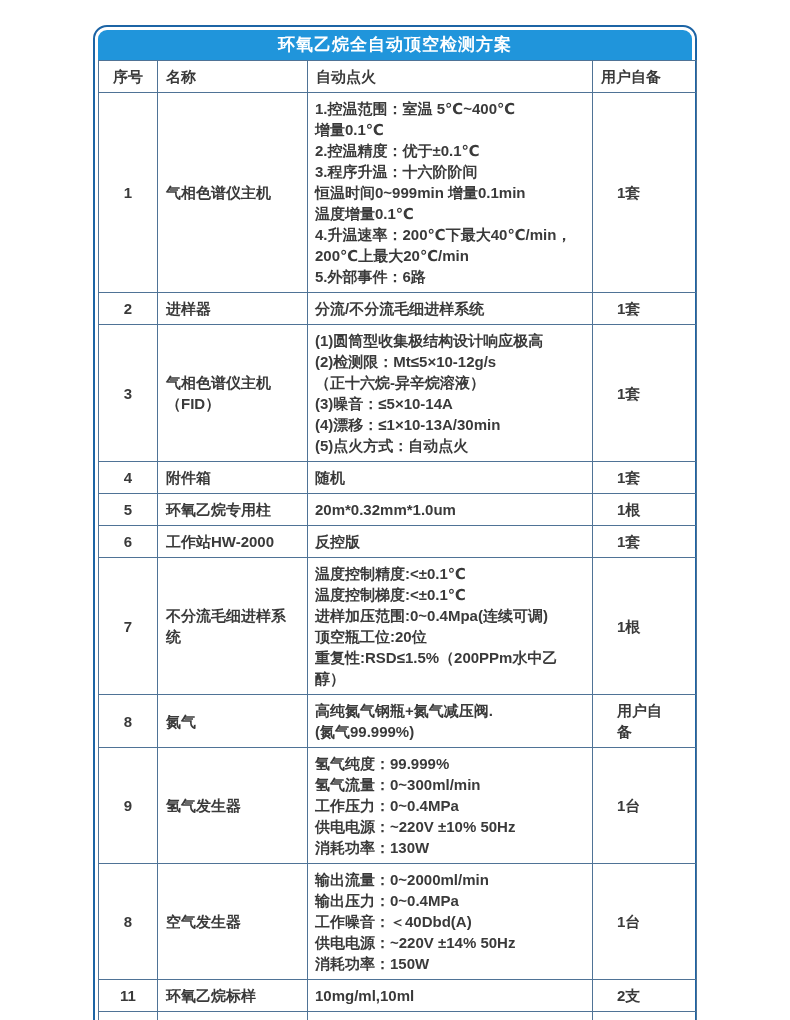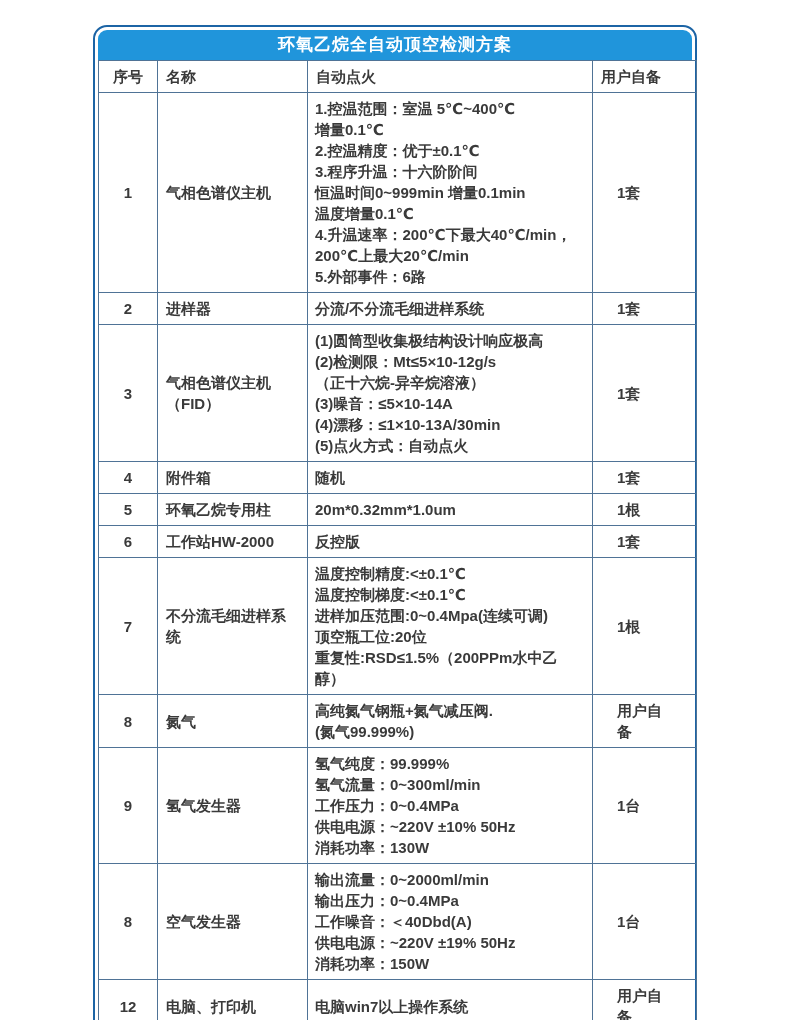--- a/index.html
+++ b/index.html
@@ -174,23 +174,29 @@
 供电电源：~220V ±10% 50Hz
 消耗功率：130W</td>
           <td class="qty-cell">1台</td>
         </tr>
         <tr>
           <td class="no-cell">8</td>
           <td class="name-cell">空气发生器</td>
           <td class="spec-cell">输出流量：0~2000ml/min
 输出压力：0~0.4MPa
 工作噪音：＜40Dbd(A)
-供电电源：~220V ±19% 50Hz
+供电电源：~220V ±14% 50Hz
 消耗功率：150W</td>
           <td class="qty-cell">1台</td>
+        </tr>
+        <tr>
+          <td class="no-cell">11</td>
+          <td class="name-cell">环氧乙烷标样</td>
+          <td class="spec-cell">10mg/ml,10ml</td>
+          <td class="qty-cell">2支</td>
         </tr>
         <tr>
           <td class="no-cell">12</td>
           <td class="name-cell">电脑、打印机</td>
           <td class="spec-cell">电脑win7以上操作系统</td>
           <td class="qty-cell">用户自备</td>
         </tr>
       </tbody>
     </table>
   </div>

